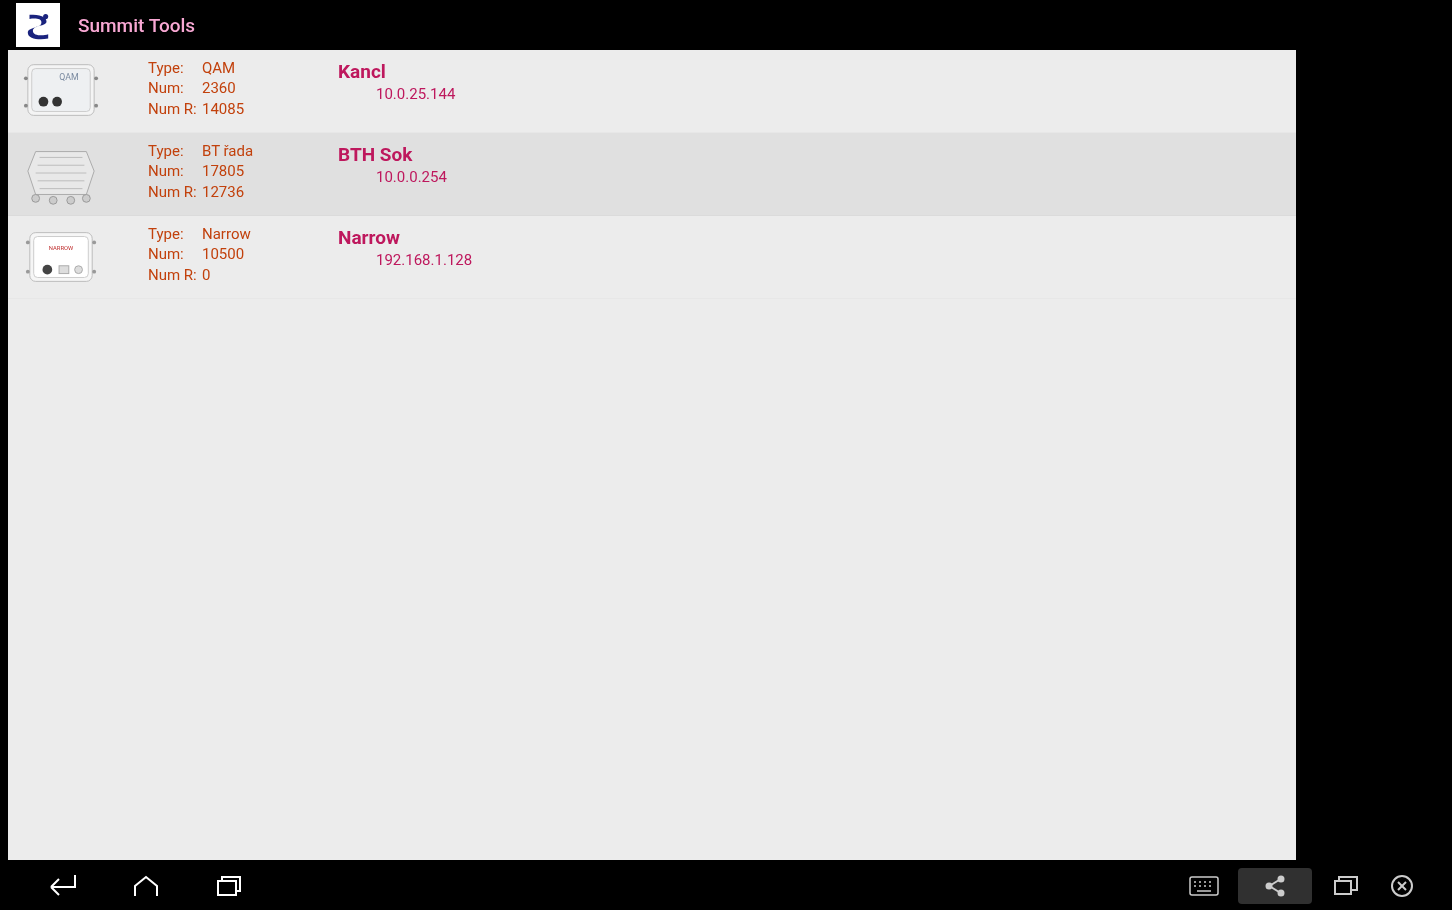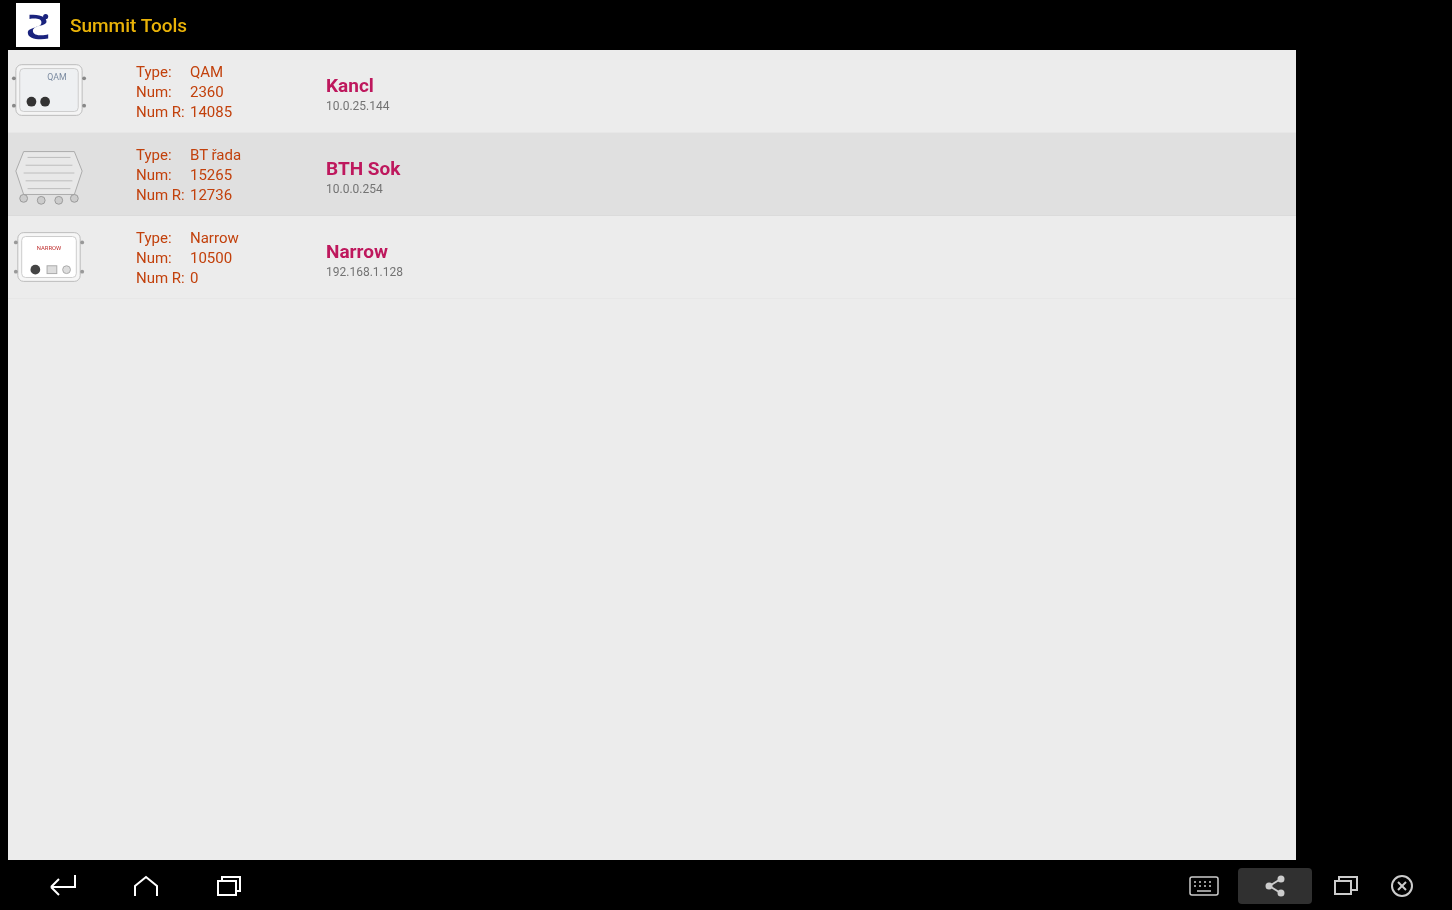--- a/index.html
+++ b/index.html
@@ -1,35 +1,35 @@
 <!DOCTYPE html>
 <html><head>
 <meta charset="utf-8">
 <style>
   * { box-sizing: border-box; margin: 0; padding: 0; }
   html, body { width: 1452px; height: 910px; font-family: Roboto, Arial, sans-serif; background: #000; overflow: hidden; }
   .screen { position: absolute; top: 0; left: 8px; width: 1366px; height: 860px; background: #ececec; }
-  .action-bar { height: 50px; background: #000; display: flex; align-items: center; padding: 0 8px; color: #eab308; }
+  .action-bar { height: 50px; background: #000; display: flex; align-items: center; padding: 0 8px; color: #f9a8d4; gap: 8px; }
   .app-icon { width: 44px; height: 44px; background: #fff; display: flex; align-items: center; justify-content: center; margin-right: 10px; }
   .app-icon svg { width: 34px; height: 34px; }
   .app-title { font-size: 19px; font-weight: 500; flex: 1; }
   .overflow { width: 40px; height: 40px; display: flex; align-items: center; justify-content: center; cursor: pointer; }
   .overflow-dots { display: flex; flex-direction: column; gap: 4px; }
   .overflow-dots span { width: 4px; height: 4px; background: #aaa; }
   .list { }
-  .row { display: flex; align-items: center; padding: 6px 0; border-bottom: 1px solid rgba(0,0,0,0.02); cursor: pointer; }
+  .row { display: flex; align-items: flex-start; padding: 6px 12px; border-bottom: 1px solid rgba(0,0,0,0.02); cursor: pointer; }
   .row.alt { background: #e0e0e0; }
   .thumb { width: 82px; height: 70px; display: flex; align-items: center; justify-content: center; margin-right: 46px; }
   .thumb svg { width: 78px; height: 66px; }
   .specs { width: 190px; font-size: 15px; color: #c2410c; line-height: 1.35; padding-top: 2px; }
   .spec-line { display: flex; }
   .spec-k { width: 54px; }
   .name-block { padding-top: 4px; }
   .dev-name { font-size: 19px; font-weight: 700; color: #be185d; }
-  .dev-ip { font-size: 12px; color: #737373; margin-top: 2px; }
+  .dev-ip { font-size: 15px; color: #be185d; margin-top: 2px; margin-left: 38px; }
   .navbar { position: absolute; left: 0; bottom: 0; width: 1452px; height: 48px; background: #000; display: flex; align-items: center; }
   .nav-left { display: flex; gap: 40px; margin-left: 40px; }
   .nav-btn { width: 44px; height: 36px; display: flex; align-items: center; justify-content: center; cursor: pointer; }
   .nav-btn svg { stroke: #fff; fill: none; }
   .nav-right { margin-left: auto; display: flex; align-items: center; gap: 12px; margin-right: 28px; }
   .nav-icon { width: 44px; height: 36px; display: flex; align-items: center; justify-content: center; cursor: pointer; }
   .nav-icon.highlight { background: #303030; border-radius: 4px; padding: 4px 26px; width: auto; }
   .nav-icon svg { stroke: #ccc; fill: none; }
   .r-edge { position: absolute; right: 0; top: 0; width: 78px; height: 860px; background: #000; }
 </style>
@@ -108,21 +108,21 @@
             <circle cx="66" cy="58" r="4" fill="#ccc" stroke="#999"></circle>
           </svg>
       </div>
       <div class="specs">
         <div class="spec-line">
             <span class="spec-k">Type:</span>
             <span>BT řada</span>
           </div>
         <div class="spec-line">
             <span class="spec-k">Num:</span>
-            <span>15265</span>
+            <span>17805</span>
           </div>
         <div class="spec-line">
             <span class="spec-k">Num R:</span>
             <span>12736</span>
           </div>
       </div>
       <div class="name-block">
         <div class="dev-name">BTH Sok</div>
         <div class="dev-ip">10.0.0.254</div>
       </div>

